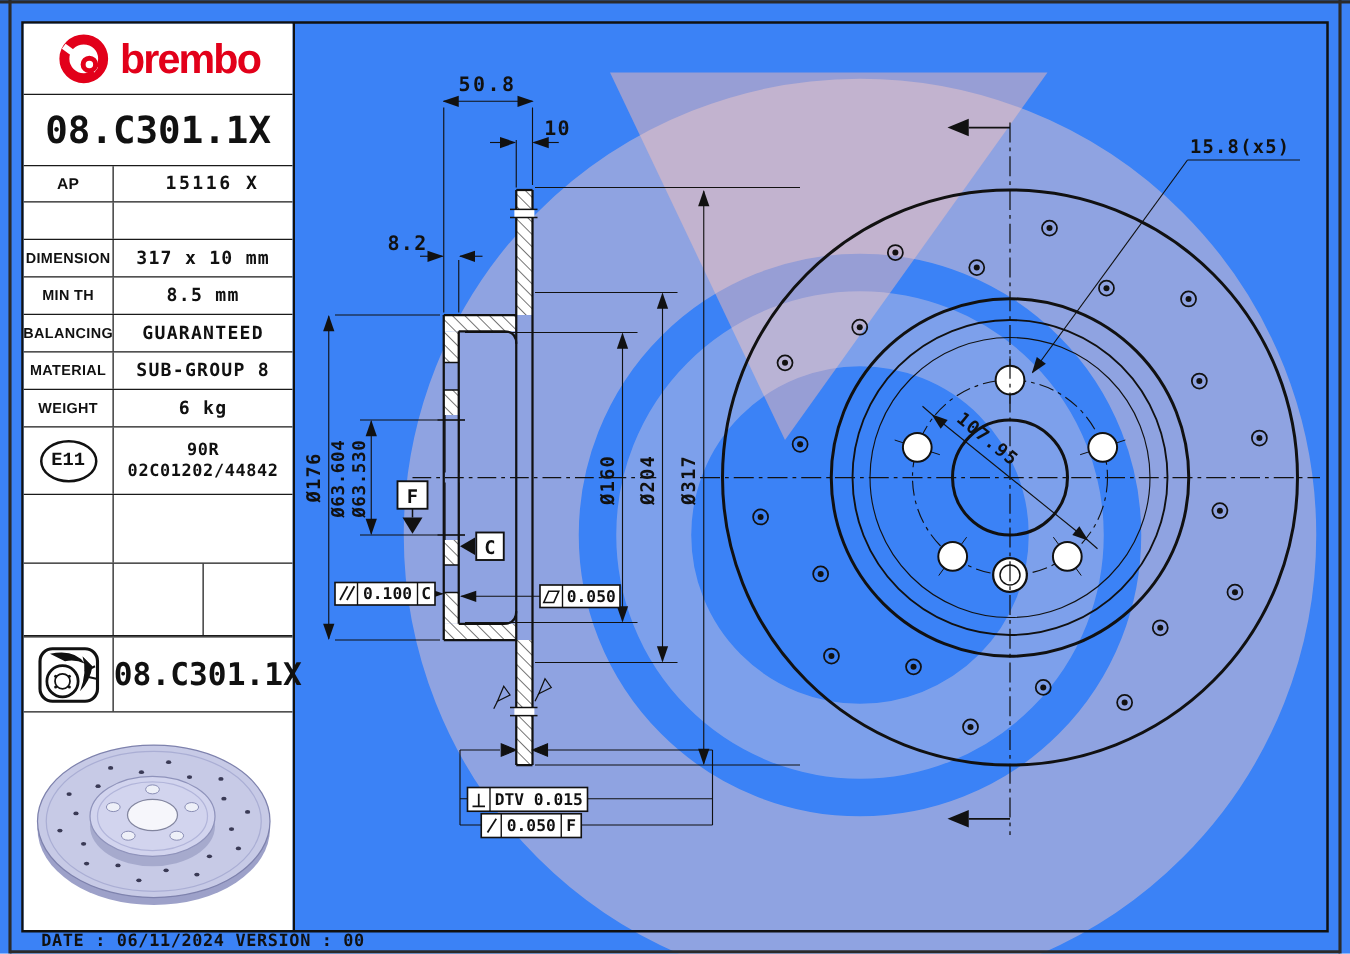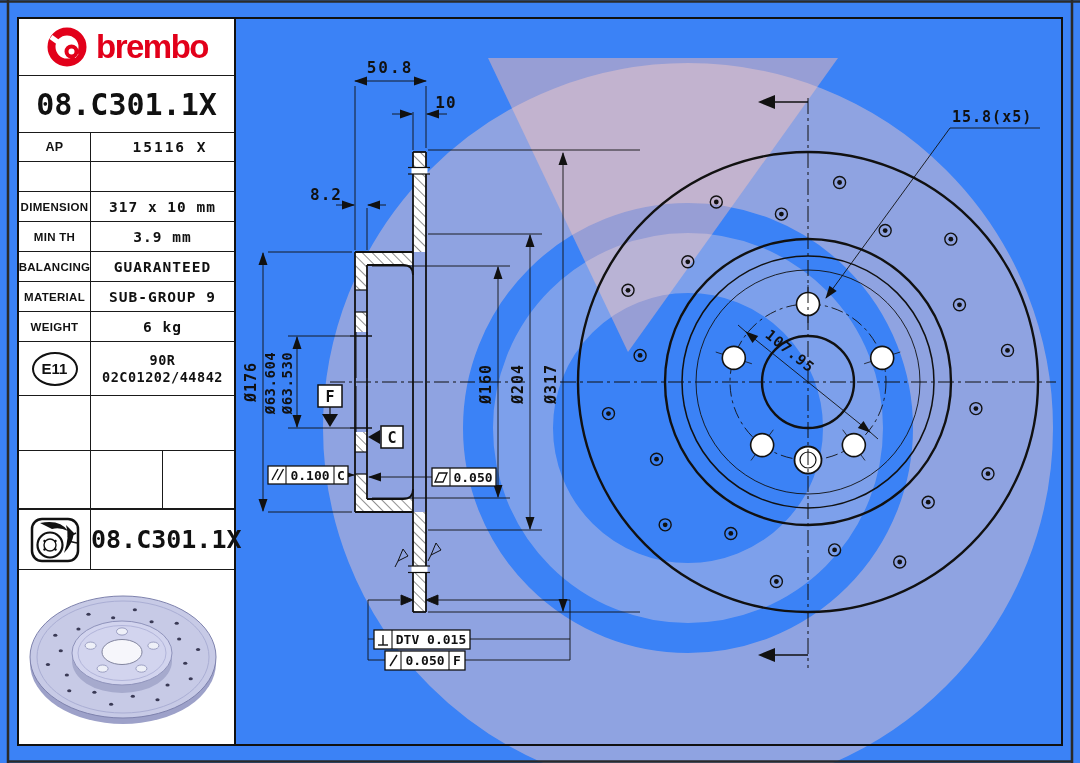--- a/index.html
+++ b/index.html
@@ -22,21 +22,21 @@
   .r-ap{height:29px;gap:15px;}
   .r-empty1{height:30px;}
   .r-data{height:30px;}
   .r-e11{height:54px;}
   .r-empty2{height:55px;}
   .r-empty3{height:58px;}
   .r-icon{height:61px;border-top:.5px solid #1a1a1a;}
   .r-photo{flex:1;border-bottom:none;}
   .e11-oval{box-sizing:border-box;border:2px solid #111;border-radius:50%;width:46px;height:34px;
             display:flex;align-items:center;justify-content:center;
-            font-family:Liberation Sans, sans-serif;font-weight:700;font-size:15px;text-align:center;}
+            font-family:Liberation Mono, monospace;font-weight:700;font-size:15px;text-align:center;}
   .e11-l1,.e11-l2{font-size:13.5px;font-weight:700;letter-spacing:.5px;line-height:17px;}
   .brand-word{font-family:"Liberation Sans",sans-serif;font-weight:800;font-size:33px;
               color:#e2001a;letter-spacing:-1.5px;}
   .pn-mid{font-size:25px;font-weight:700;}
   
   .dateline{position:absolute;left:33px;top:745px;z-index:3;font-size:13.5px;font-weight:700;letter-spacing:.5px;white-space:pre;}
   .drawing-svg{position:absolute;left:0;top:0;z-index:1;}
 </style>
 </head>
 <body>
@@ -362,37 +362,37 @@
         </div>
       <div class="cell-r">
           <span class="val">317 x 10 mm</span>
         </div>
     </div>
     <div class="prow r-split r-data">
       <div class="cell-l">
           <span class="lab">MIN TH</span>
         </div>
       <div class="cell-r">
-          <span class="val">3.9 mm</span>
+          <span class="val">8.5 mm</span>
         </div>
     </div>
     <div class="prow r-split r-data">
       <div class="cell-l">
           <span class="lab">BALANCING</span>
         </div>
       <div class="cell-r">
           <span class="val">GUARANTEED</span>
         </div>
     </div>
     <div class="prow r-split r-data">
       <div class="cell-l">
           <span class="lab">MATERIAL</span>
         </div>
       <div class="cell-r">
-          <span class="val">SUB-GROUP 9</span>
+          <span class="val">SUB-GROUP 8</span>
         </div>
     </div>
     <div class="prow r-split r-data">
       <div class="cell-l">
           <span class="lab">WEIGHT</span>
         </div>
       <div class="cell-r">
           <span class="val">6 kg</span>
         </div>
     </div>
@@ -473,14 +473,15 @@
             <ellipse cx="113.85537129753453" cy="125.20135023822101" rx="2.1" ry="1.5" fill="#3a3a55" stroke="none"></ellipse>
             <ellipse cx="138.50327798020555" cy="128.66139237813906" rx="2.1" ry="1.5" fill="#3a3a55" stroke="none"></ellipse>
             <ellipse cx="148.54772721475248" cy="114.06506814529408" rx="2.1" ry="1.5" fill="#3a3a55" stroke="none"></ellipse>
             <ellipse cx="171.71649583831595" cy="107.73706512752952" rx="2.1" ry="1.5" fill="#3a3a55" stroke="none"></ellipse>
             <ellipse cx="166.22436545749366" cy="92.20888391744677" rx="2.1" ry="1.5" fill="#3a3a55" stroke="none"></ellipse>
           </g>
       </svg>
     </div>
   </div>
 
+  <div class="dateline"><span>DATE :</span> <span>06/11/2024</span> <span>VERSION :</span> <span>00</span></div>
 
 </div>
 
 </body></html>

